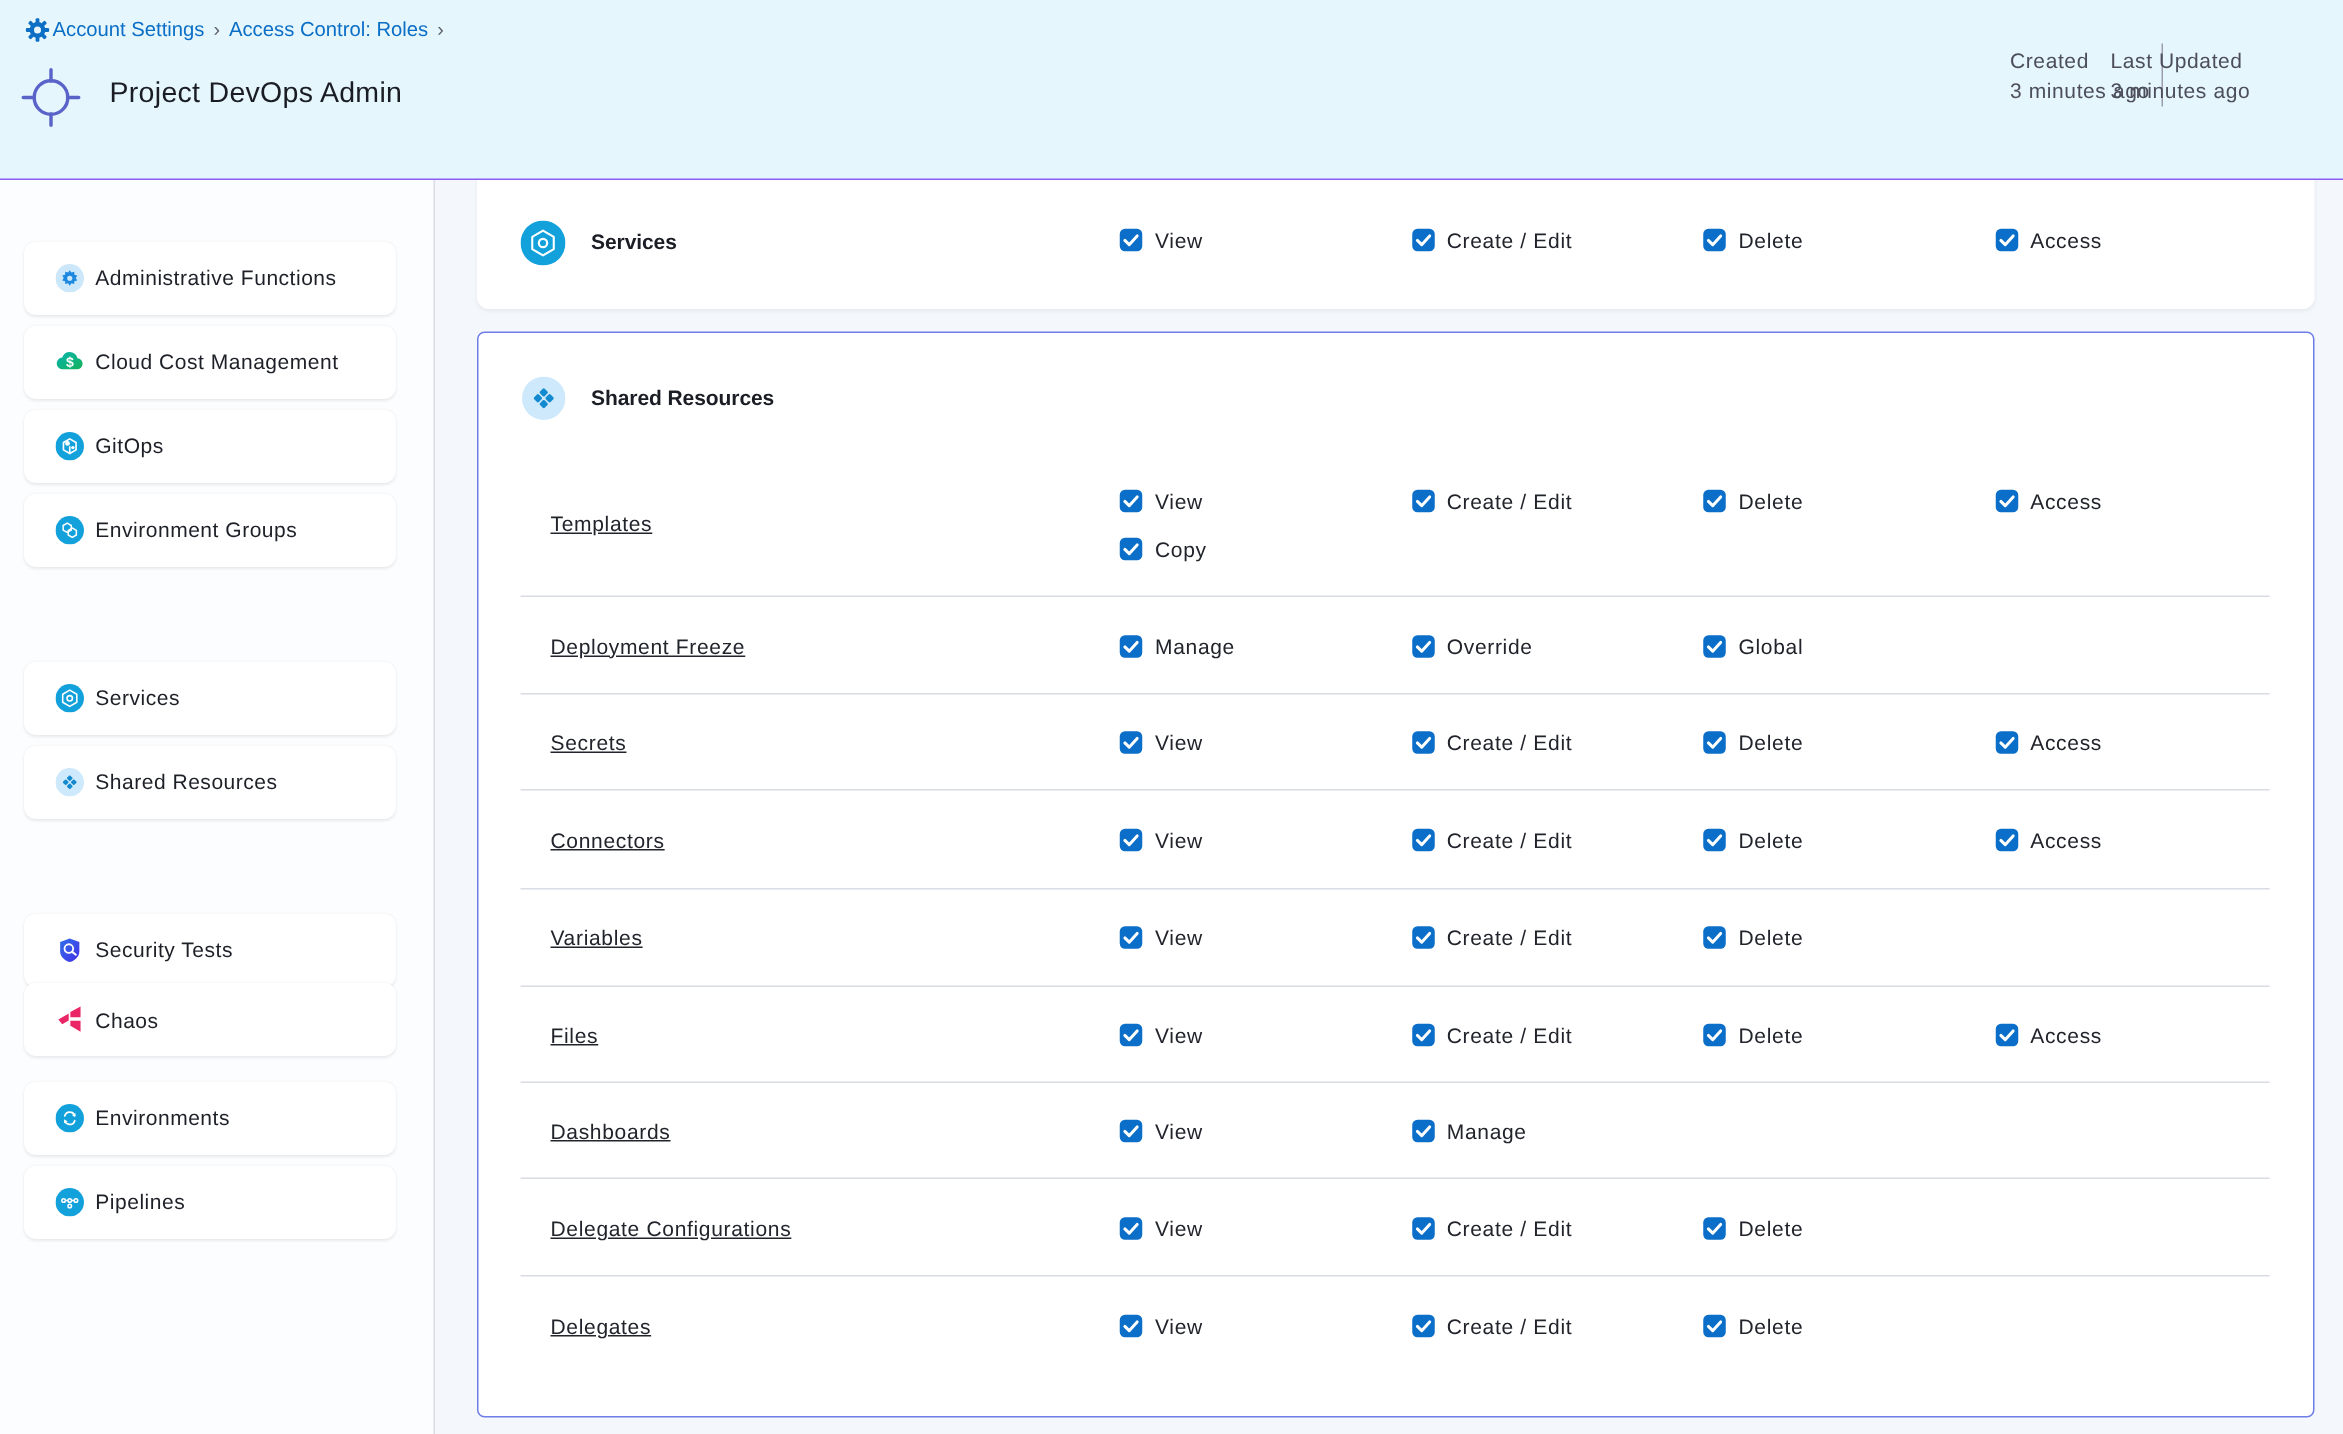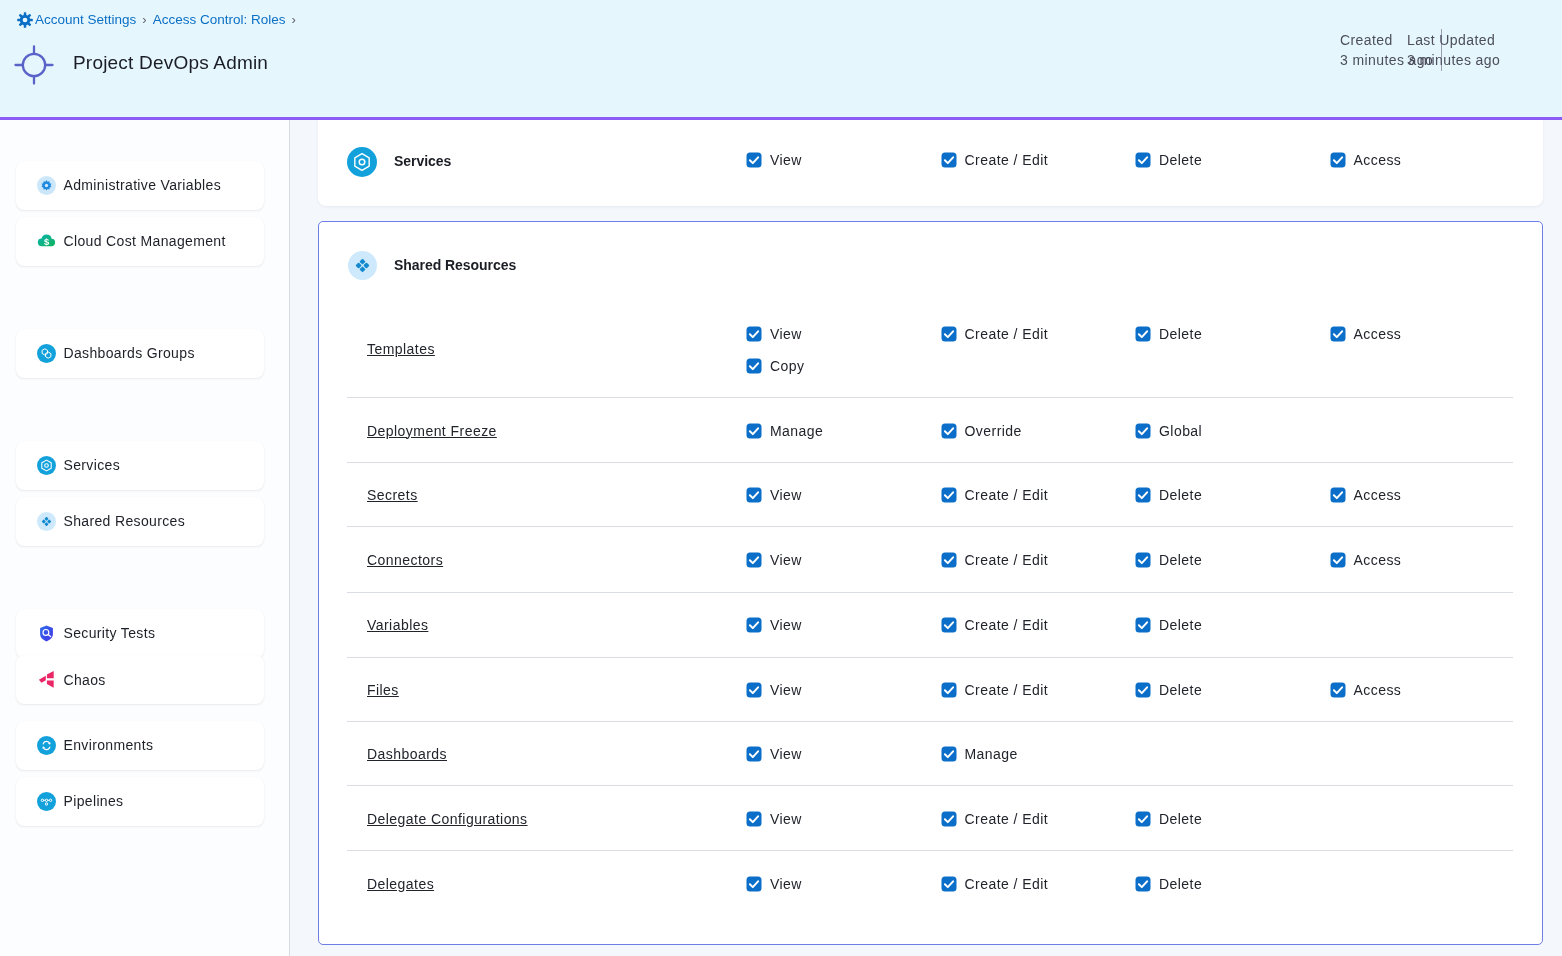--- a/index.html
+++ b/index.html
@@ -1,16 +1,16 @@
 <!DOCTYPE html>
 <html><head><meta charset="utf-8">
 <style>
 * { margin:0; padding:0; box-sizing:border-box; }
 html,body { width:1562px; height:956px; font-family:"Liberation Sans", sans-serif; background:#f4f7fb; overflow:hidden; }
-#header { position:absolute; left:0; top:0; width:1562px; height:120px; background:#e6f6fd; border-bottom:3px solid #8b5cf6; }
+#header { position:absolute; left:0; top:0; width:1562px; height:120px; background:#e6f6fd; border-bottom:1px solid #8b5cf6; }
 .crumbs { position:absolute; left:35px; top:12px; font-size:13.5px; line-height:16px; color:#0b6fc6; white-space:nowrap; }
 .crumbs .sep { color:#60626f; padding:0 6px; font-size:13px; }
 .title { position:absolute; left:73px; top:50px; font-size:19px; line-height:26px; color:#1b1d25; letter-spacing:0.2px; }
 .meta { position:absolute; top:29.5px; font-size:14px; line-height:20.5px; color:#4c4e5c; letter-spacing:0.4px; }
 .mdiv { position:absolute; left:1441px; top:29px; width:1px; height:42px; background:#9b9eb1; }
 #sidebar { position:absolute; left:0; top:120px; width:290px; height:836px; background:#fbfdfe; border-right:1px solid #d9dbe6; }
 .scard { position:absolute; left:16px; width:248px; height:49px; background:#ffffff; border-radius:8px; box-shadow:0 1px 2px rgba(40,41,61,0.09), 0 0 1px rgba(40,41,61,0.05); display:flex; align-items:center; }
 .sic { margin-left:20.5px; width:19px; height:19px; display:inline-flex; }
 .sic svg { display:block; }
 .slab { margin-left:8px; font-size:14px; color:#1e2028; letter-spacing:0.35px; }
@@ -57,48 +57,62 @@
 <div class="scard" style="top:40.5px">
       <span class="sic">
         <svg width="19" height="19" viewBox="0 0 19 19">
           <circle cx="9.5" cy="9.5" r="9.5" fill="#cde7fa"></circle>
           <g fill="#1d88e0">
             <path d="M9.5 4.1l1.1 1.6 1.9-.5.1 1.95 1.9.5-1 1.65 1 1.65-1.9.5-.1 1.95-1.9-.5-1.1 1.6-1.1-1.6-1.9.5-.1-1.95-1.9-.5 1-1.65-1-1.65 1.9-.5.1-1.95 1.9.5z"></path>
           </g>
           <circle cx="9.5" cy="9.5" r="1.7" fill="#cde7fa"></circle>
         </svg>
       </span>
-      <span class="slab">Administrative Variables</span>
+      <span class="slab">Administrative Functions</span>
     </div>
 <div class="scard" style="top:96.5px">
       <span class="sic">
         <svg width="19" height="19" viewBox="0 0 19 19">
           <defs>
             <linearGradient id="gccm" x1="0" y1="0" x2="1" y2="1">
               <stop offset="0" stop-color="#0ab4ae"></stop>
               <stop offset="1" stop-color="#12b25b"></stop>
             </linearGradient>
           </defs>
           <path d="M9.5 2.6a5.2 5.2 0 0 1 5.1 4.2 3.7 3.7 0 0 1-.5 7.4H4.9a3.9 3.9 0 0 1-.4-7.8A5.2 5.2 0 0 1 9.5 2.6z" fill="url(#gccm)"></path>
           <text x="9.6" y="12.6" font-family="Liberation Sans" font-size="9.4" font-weight="bold" fill="#ffffff" text-anchor="middle">$</text>
         </svg>
       </span>
       <span class="slab">Cloud Cost Management</span>
     </div>
+<div class="scard" style="top:152.5px">
+      <span class="sic">
+        <svg width="19" height="19" viewBox="0 0 19 19">
+          <circle cx="9.5" cy="9.5" r="9.5" fill="#13a1dc"></circle>
+          <g stroke="#ffffff" stroke-width="1.1" fill="none">
+            <path d="M9.5 4.6l4.2 2.4v4.9l-4.2 2.4-4.2-2.4V7z"></path>
+            <path d="M9.5 9.5v4.6"></path>
+          </g>
+          <circle cx="11.6" cy="10.4" r="1.15" fill="#ffffff"></circle>
+          <circle cx="8" cy="7.6" r="1.6" fill="#ffffff"></circle>
+        </svg>
+      </span>
+      <span class="slab">GitOps</span>
+    </div>
 <div class="scard" style="top:208.5px">
       <span class="sic">
         <svg width="19" height="19" viewBox="0 0 19 19">
           <circle cx="9.5" cy="9.5" r="9.5" fill="#13a1dc"></circle>
           <g stroke="#ffffff" stroke-width="1.0" fill="none">
             <path d="M7.8 4.8l2.7 1.55v3.1L7.8 11l-2.7-1.55v-3.1z"></path>
             <path d="M11.2 8l2.7 1.55v3.1l-2.7 1.55-2.7-1.55v-3.1z"></path>
           </g>
         </svg>
       </span>
-      <span class="slab">Dashboards Groups</span>
+      <span class="slab">Environment Groups</span>
     </div>
 <div class="scard" style="top:320.5px">
       <span class="sic">
         <svg width="19" height="19" viewBox="0 0 19 19">
           <circle cx="9.5" cy="9.5" r="9.5" fill="#13a1dc"></circle>
           <g stroke="#ffffff" fill="none">
             <path stroke-width="1.05" stroke-linejoin="round" d="M9.5 4.1l4.7 2.7v5.4l-4.7 2.7-4.7-2.7V6.8z"></path>
             <circle stroke-width="1.1" cx="9.5" cy="9.5" r="1.8"></circle>
           </g>
         </svg>

